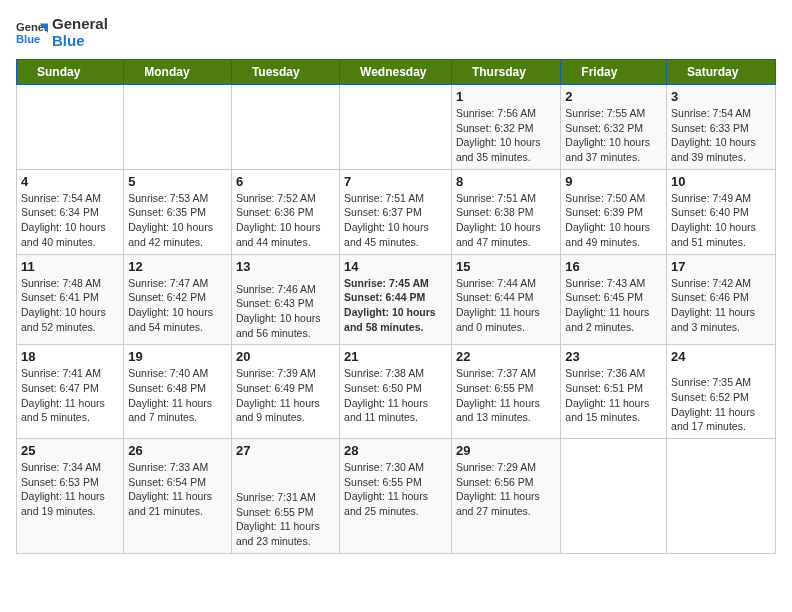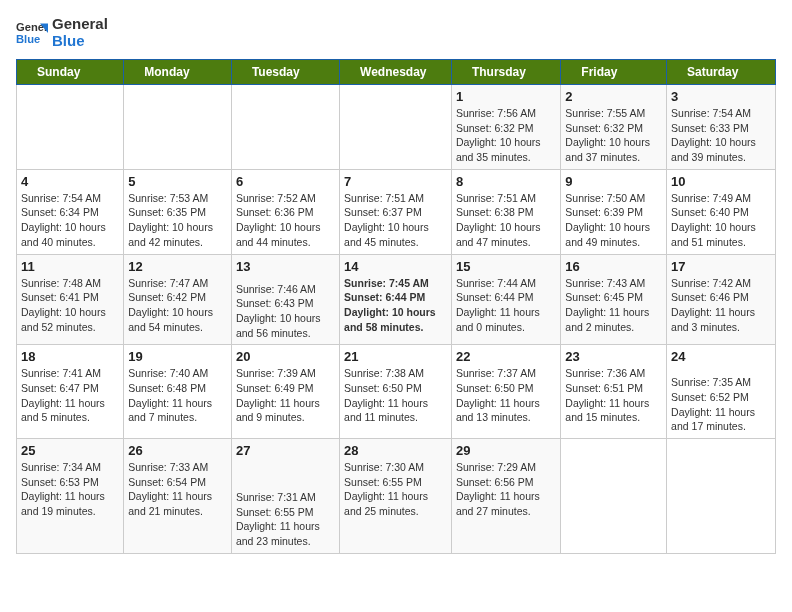--- a/index.html
+++ b/index.html
@@ -242,21 +242,21 @@
         </td>
         <td>
           <span class="day-num">21</span>
           <div class="day-info" style="white-space: pre-line;">Sunrise: 7:38 AM
 Sunset: 6:50 PM
 Daylight: 11 hours and 11 minutes.</div>
         </td>
         <td>
           <span class="day-num">22</span>
           <div class="day-info" style="white-space: pre-line;">Sunrise: 7:37 AM
-Sunset: 6:50 PM
+Sunset: 6:55 PM
 Daylight: 11 hours and 13 minutes.</div>
         </td>
         <td>
           <span class="day-num">23</span>
           <div class="day-info" style="white-space: pre-line;">Sunrise: 7:36 AM
 Sunset: 6:51 PM
 Daylight: 11 hours and 15 minutes.</div>
         </td>
         <td>
           <span class="day-num">24</span>

